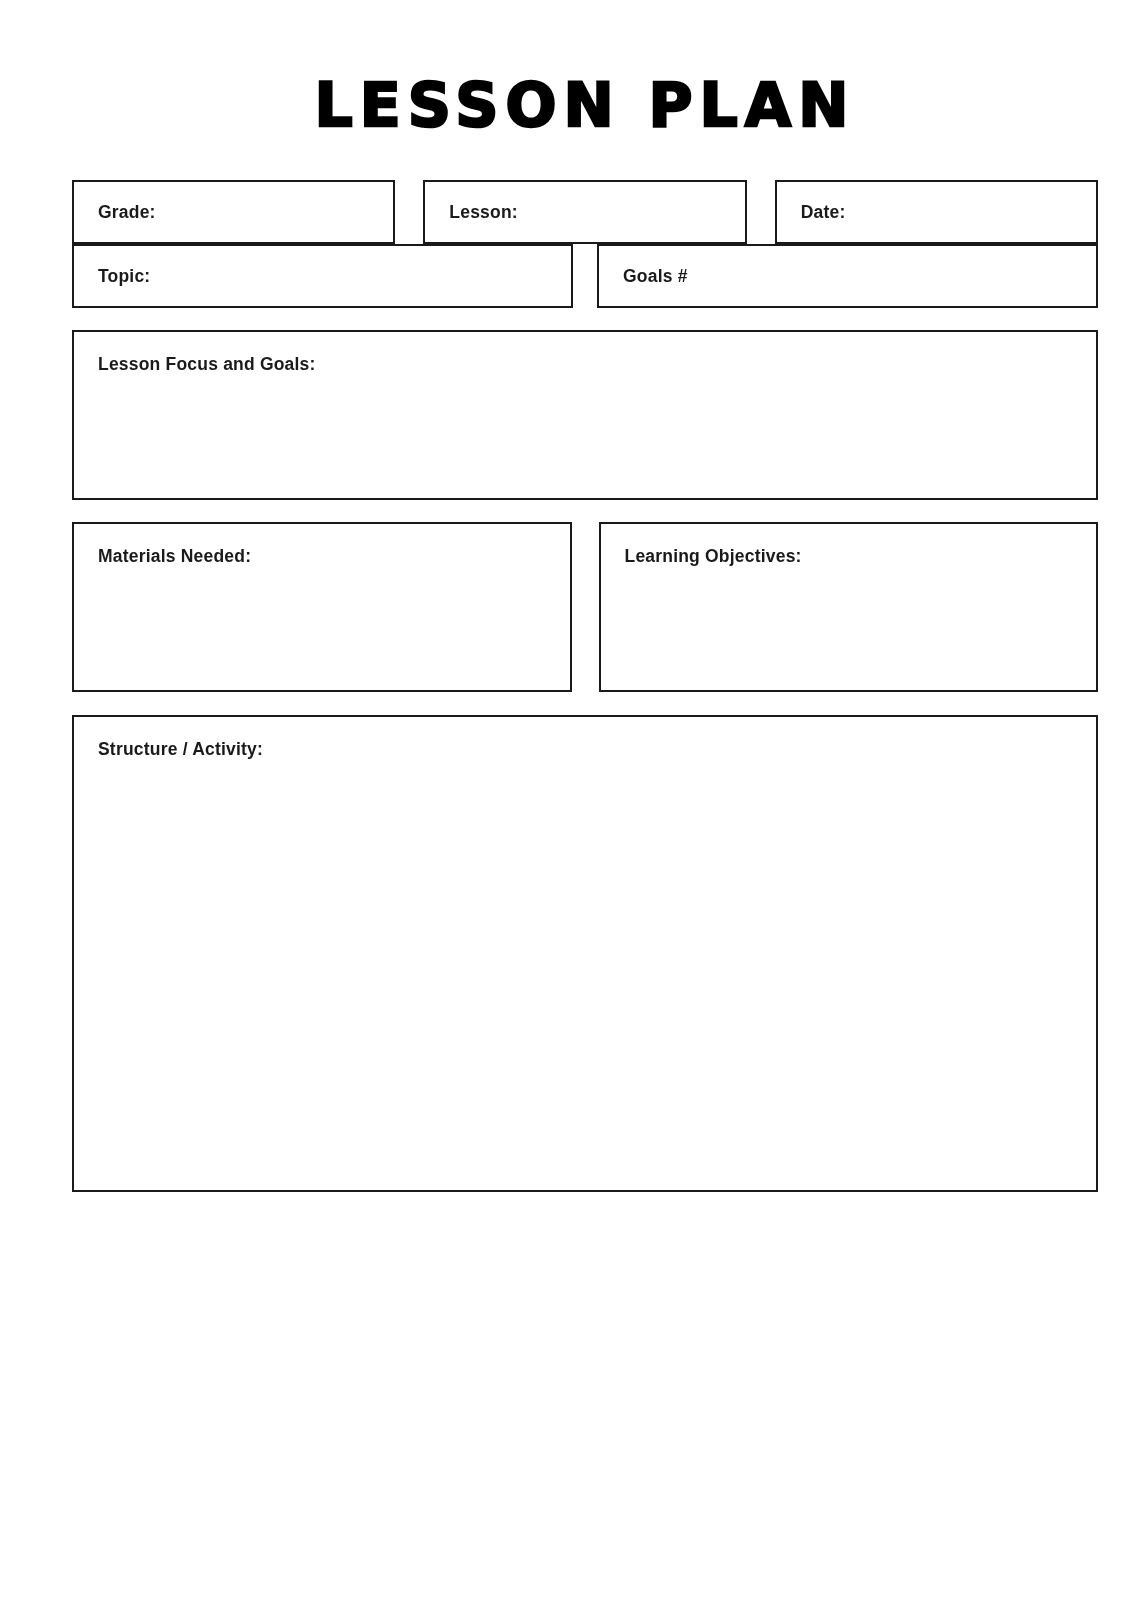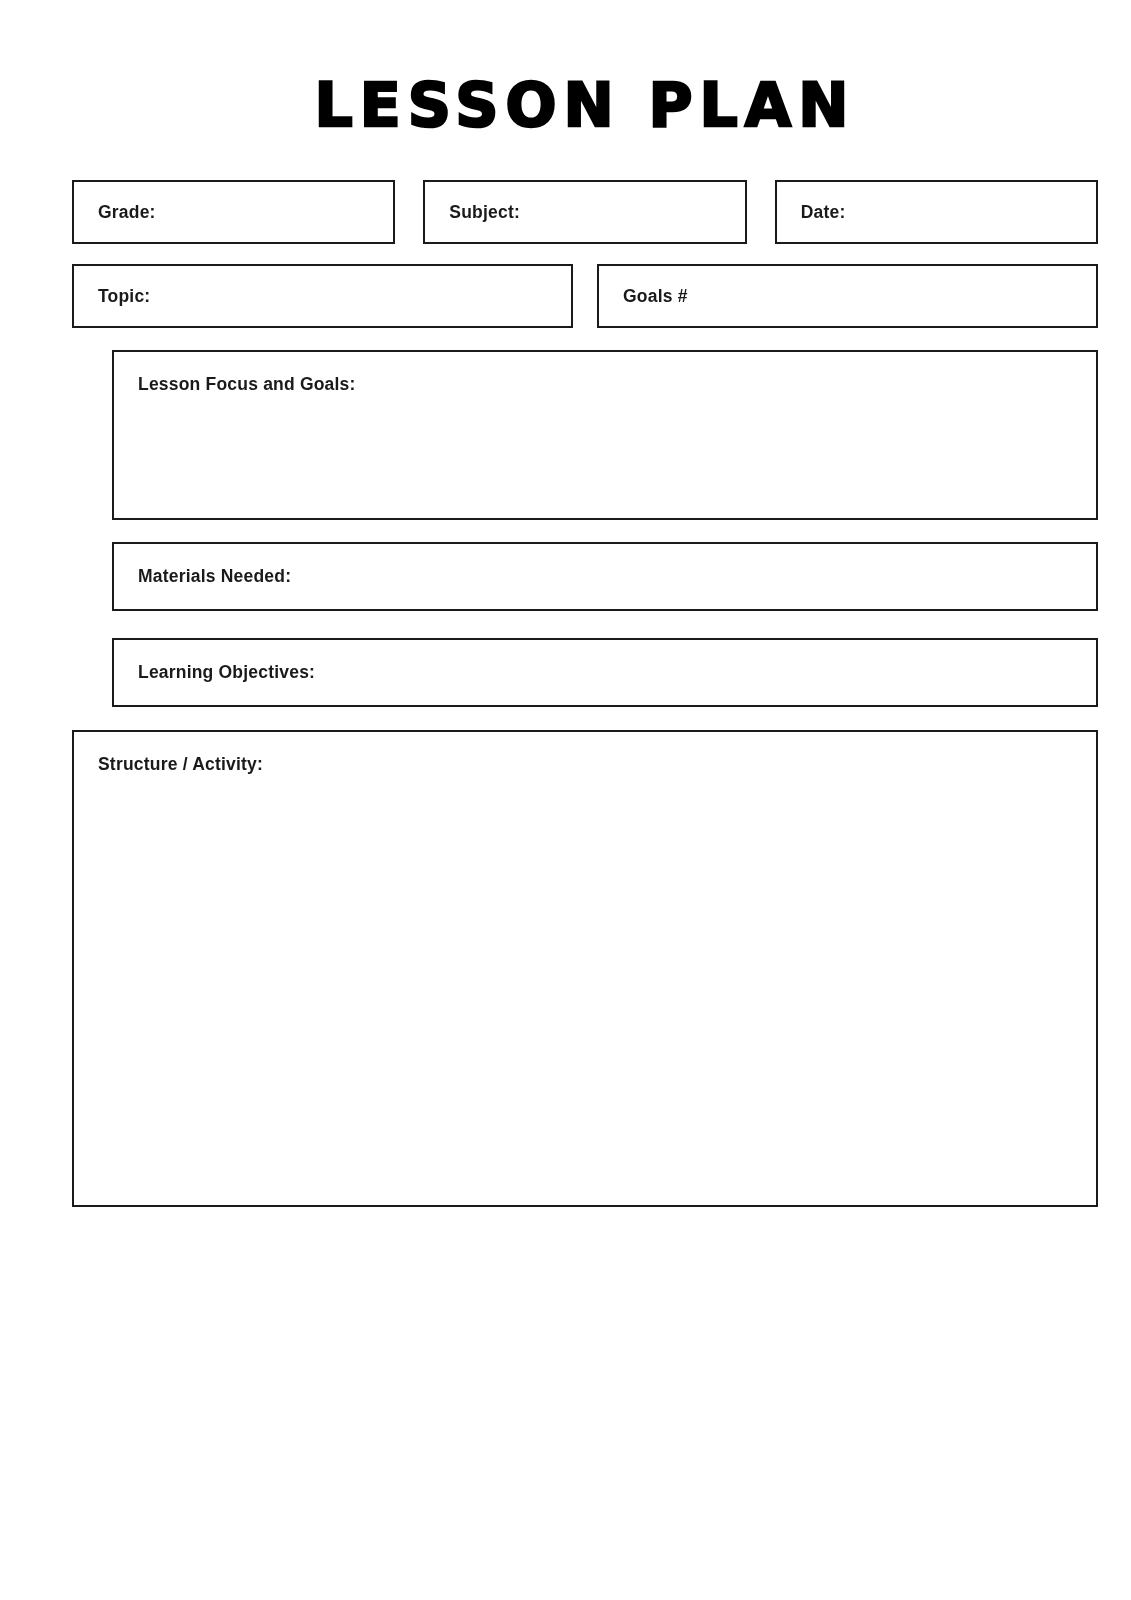--- a/index.html
+++ b/index.html
@@ -37,46 +37,46 @@
   }
   .field.small {
     height: 64px;
     display: flex;
     align-items: center;
     padding: 0 24px;
   }
   .field.large {
     padding: 22px 24px;
   }
-  .h-170 { height: 170px; margin-left: 40px; }
+  .h-170 { height: 170px; }
   .h-477 { height: 477px; }
   .h-287 { height: 287px; }
-  .mb-20 { margin-bottom: 20px; }
+  .mb-20 { }
   .mb-22 { margin-bottom: 22px; gap: 24px; }
-  .mb-23 { margin-bottom: 23px; flex-direction: column; }
+  .mb-23 { margin-bottom: 23px; }
   .label {
     font-size: 17.5px;
     font-weight: bold;
     color: #1a1a1a;
     letter-spacing: 0.2px;
   }
 </style>
 </head>
 <body>
 
 <div class="page">
 
   <h1 class="title">LESSON PLAN</h1>
 
   <div class="row row-3 mb-20">
     <div class="field small">
       <span class="label">Grade:</span>
     </div>
     <div class="field small">
-      <span class="label">Subject:</span>
+      <span class="label">Lesson:</span>
     </div>
     <div class="field small">
       <span class="label">Date:</span>
     </div>
   </div>
 
   <div class="row row-2 mb-22">
     <div class="field small">
       <span class="label">Topic:</span>
     </div>

